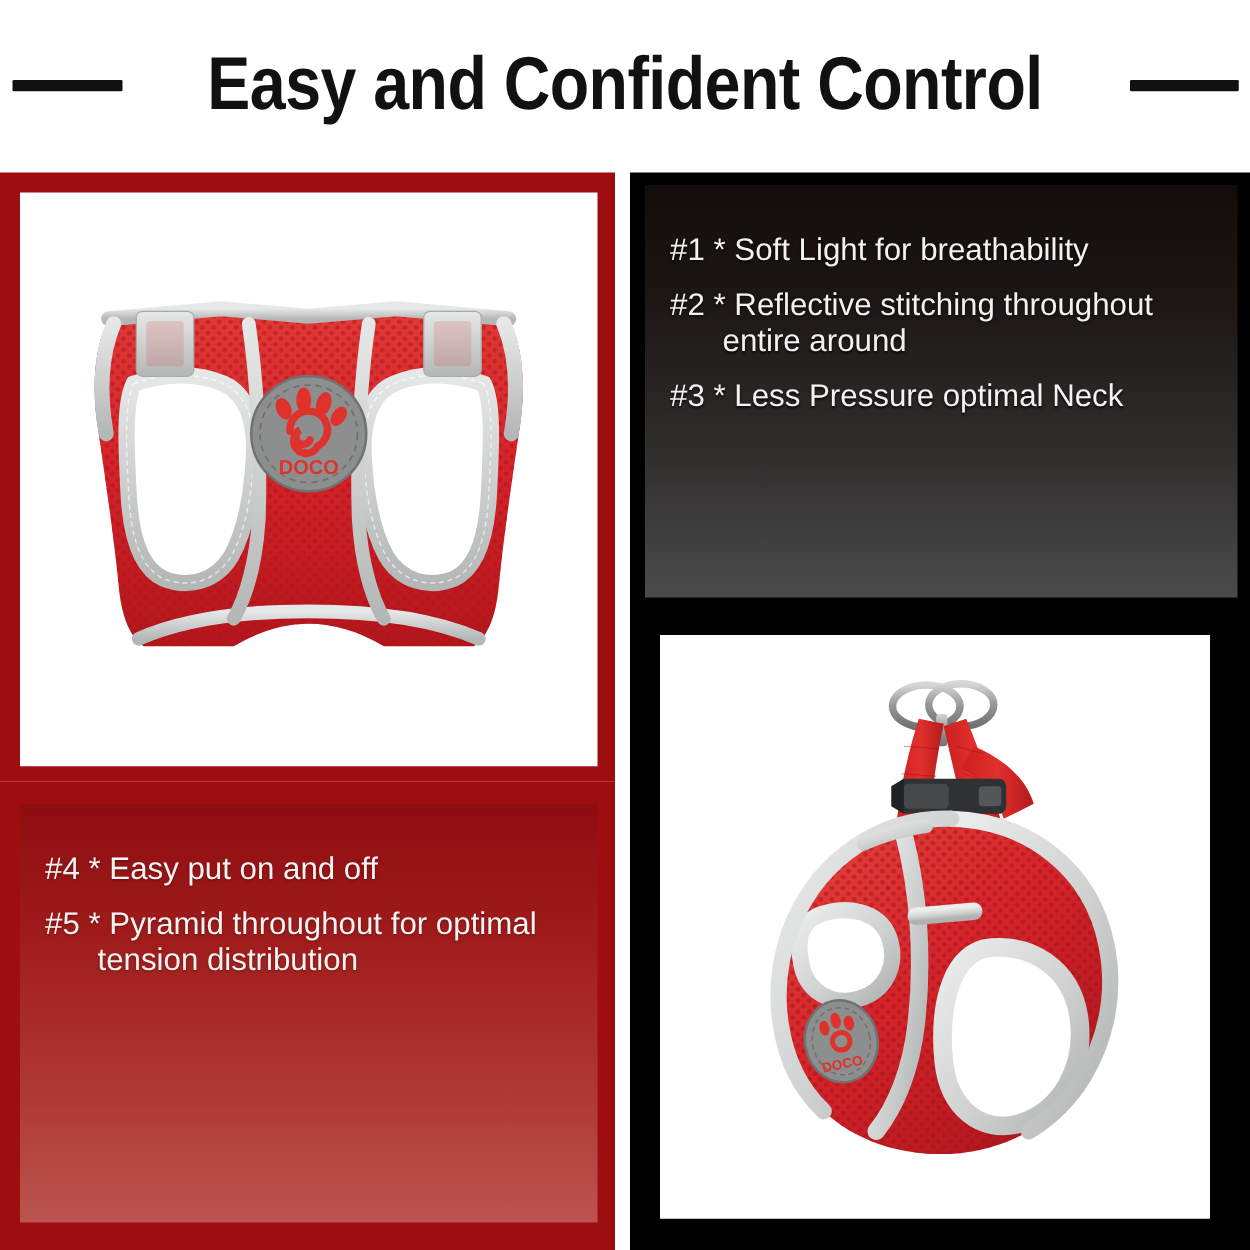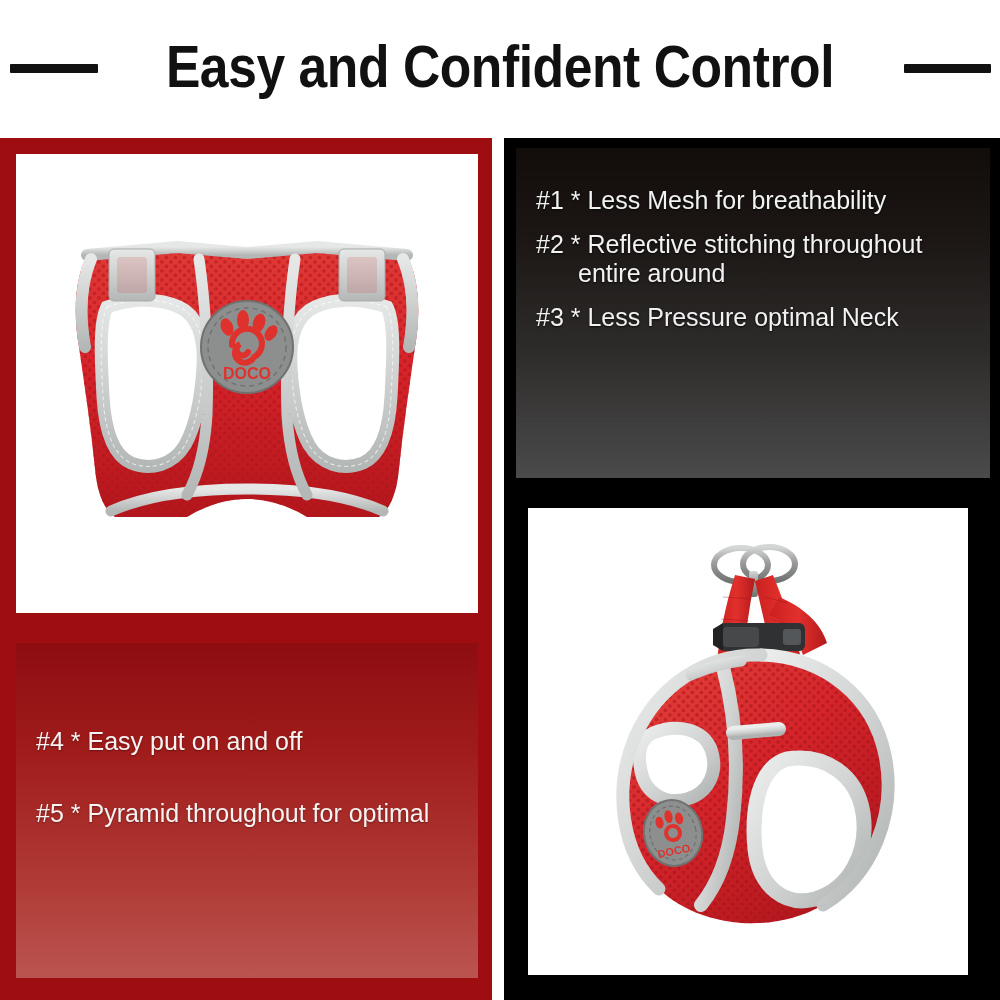--- a/index.html
+++ b/index.html
@@ -77,21 +77,21 @@
     width:100%;height:100%;background:#ffffff;position:relative;overflow:hidden;
   }
 
   
   .features{position:absolute;left:20px;top:40px;right:8px;}
   .feat{
     font-size:25px;line-height:1.02;margin-bottom:18px;white-space:nowrap;
   }
   .feat .cont{display:block;padding-left:42px;margin-top:4px;}
   .dark-text .feat{color:#f2f2f2;text-shadow:0 1px 2px rgba(0,0,0,.8);}
-  .red-text .feat{color:#f7f3f2;text-shadow:0 1px 2px rgba(0,0,0,.35);margin-top:46px;}
+  .red-text .feat{color:#f7f3f2;text-shadow:0 1px 2px rgba(0,0,0,.35);}
 
   
   .harness-front{
     position:absolute;left:50%;top:50%;
     width:400px;height:330px;transform:translate(-50%,-50%);
   }
 
   
   .harness-angle{
     position:absolute;left:50%;top:50%;
@@ -211,21 +211,21 @@
     </div>
   </div>
 
   <div class="quad q-tr">
     <div class="inner">
       <div class="features dark-text">
 
         <div class="feat">
           <span>#1</span>
           <span>*</span>
-          <span>Less Mesh for breathability</span>
+          <span>Soft Light for breathability</span>
         </div>
 
         <div class="feat">
           <span>#2</span>
           <span>*</span>
           <span>Reflective stitching throughout</span>
           <span class="cont">entire around</span>
         </div>
 
         <div class="feat">
@@ -245,20 +245,21 @@
         <div class="feat">
           <span>#4</span>
           <span>*</span>
           <span>Easy put on and off</span>
         </div>
 
         <div class="feat">
           <span>#5</span>
           <span>*</span>
           <span>Pyramid throughout for optimal</span>
+          <span class="cont">tension distribution</span>
         </div>
 
 
       </div>
     </div>
   </div>
 
   <div class="quad q-br">
     <div class="photo">
       <div class="harness-angle">

